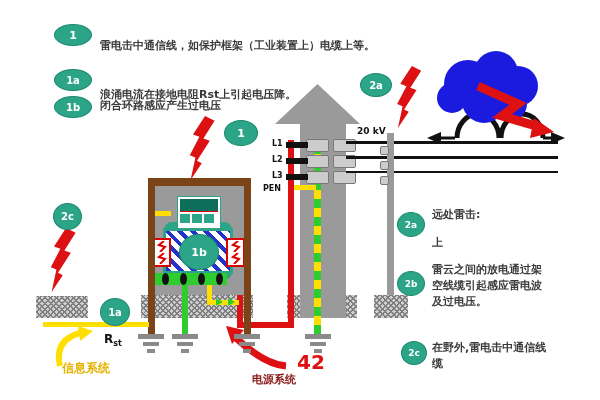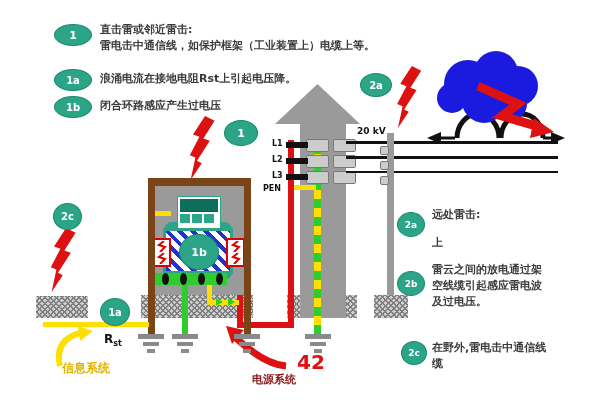--- a/index.html
+++ b/index.html
@@ -26,25 +26,24 @@
   .gbar{background:#8a8a8a;margin:0 auto;}
   .arrester{background:#fff;border:2px solid #d00;display:flex;flex-direction:column;
             align-items:center;justify-content:center;gap:1px;}
 </style>
 </head>
 <body>
 
 <div id="stage">
 
   <div class="abs badge" style="left:54px;top:24px;width:36px;height:20px;font-size:11px;">1</div>
-  <div class="abs legend-text" style="left:100px;top:22px;">直击雷或邻近雷击:</div>
   <div class="abs legend-text" style="left:100px;top:38px;">雷电击中通信线，如保护框架（工业装置上）电缆上等。</div>
 
   <div class="abs badge" style="left:54px;top:69px;width:36px;height:20px;font-size:10px;">1a</div>
-  <div class="abs legend-text" style="left:100px;top:71px;">浪涌电流在接地电阻Rst上引起电压降。</div>
+  <div class="abs legend-text" style="left:100px;top:87px;">浪涌电流在接地电阻Rst上引起电压降。</div>
 
   <div class="abs badge" style="left:54px;top:96px;width:36px;height:20px;font-size:10px;">1b</div>
   <div class="abs legend-text" style="left:100px;top:98px;">闭合环路感应产生过电压</div>
 
   <div class="abs badge" style="left:397px;top:212px;width:26px;height:23px;font-size:9px;">2a</div>
   <div class="abs legend-text" style="left:432px;top:207px;">远处雷击:</div>
   <div class="abs legend-text" style="left:432px;top:235px;">上</div>
 
   <div class="abs badge" style="left:397px;top:271px;width:26px;height:23px;font-size:9px;">2b</div>
   <div class="abs legend-text" style="left:432px;top:262px;">雷云之间的放电通过架</div>

